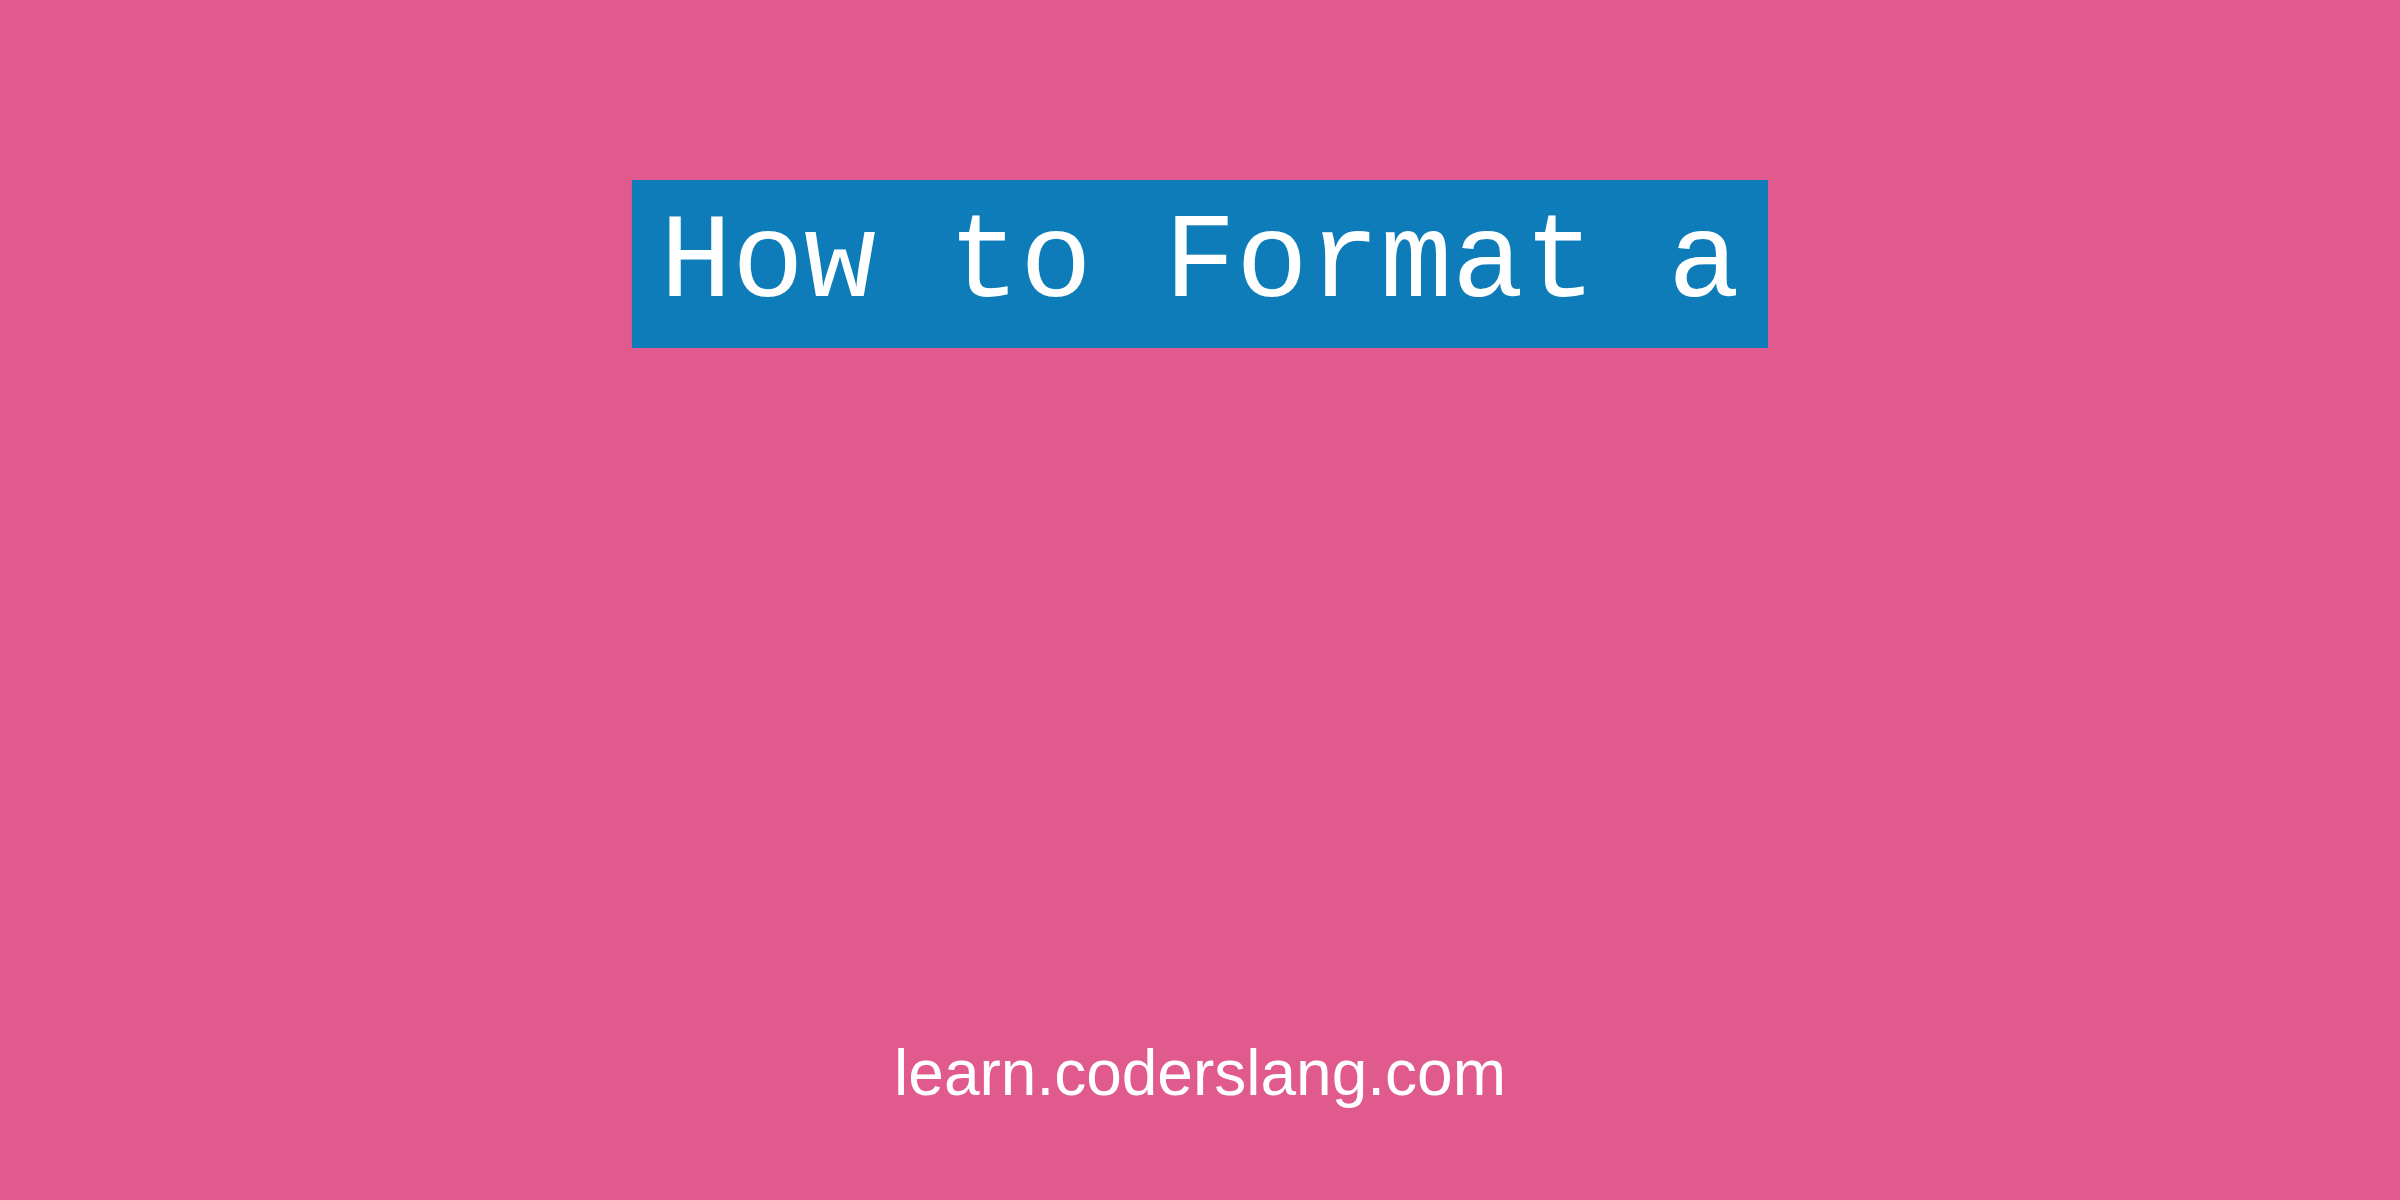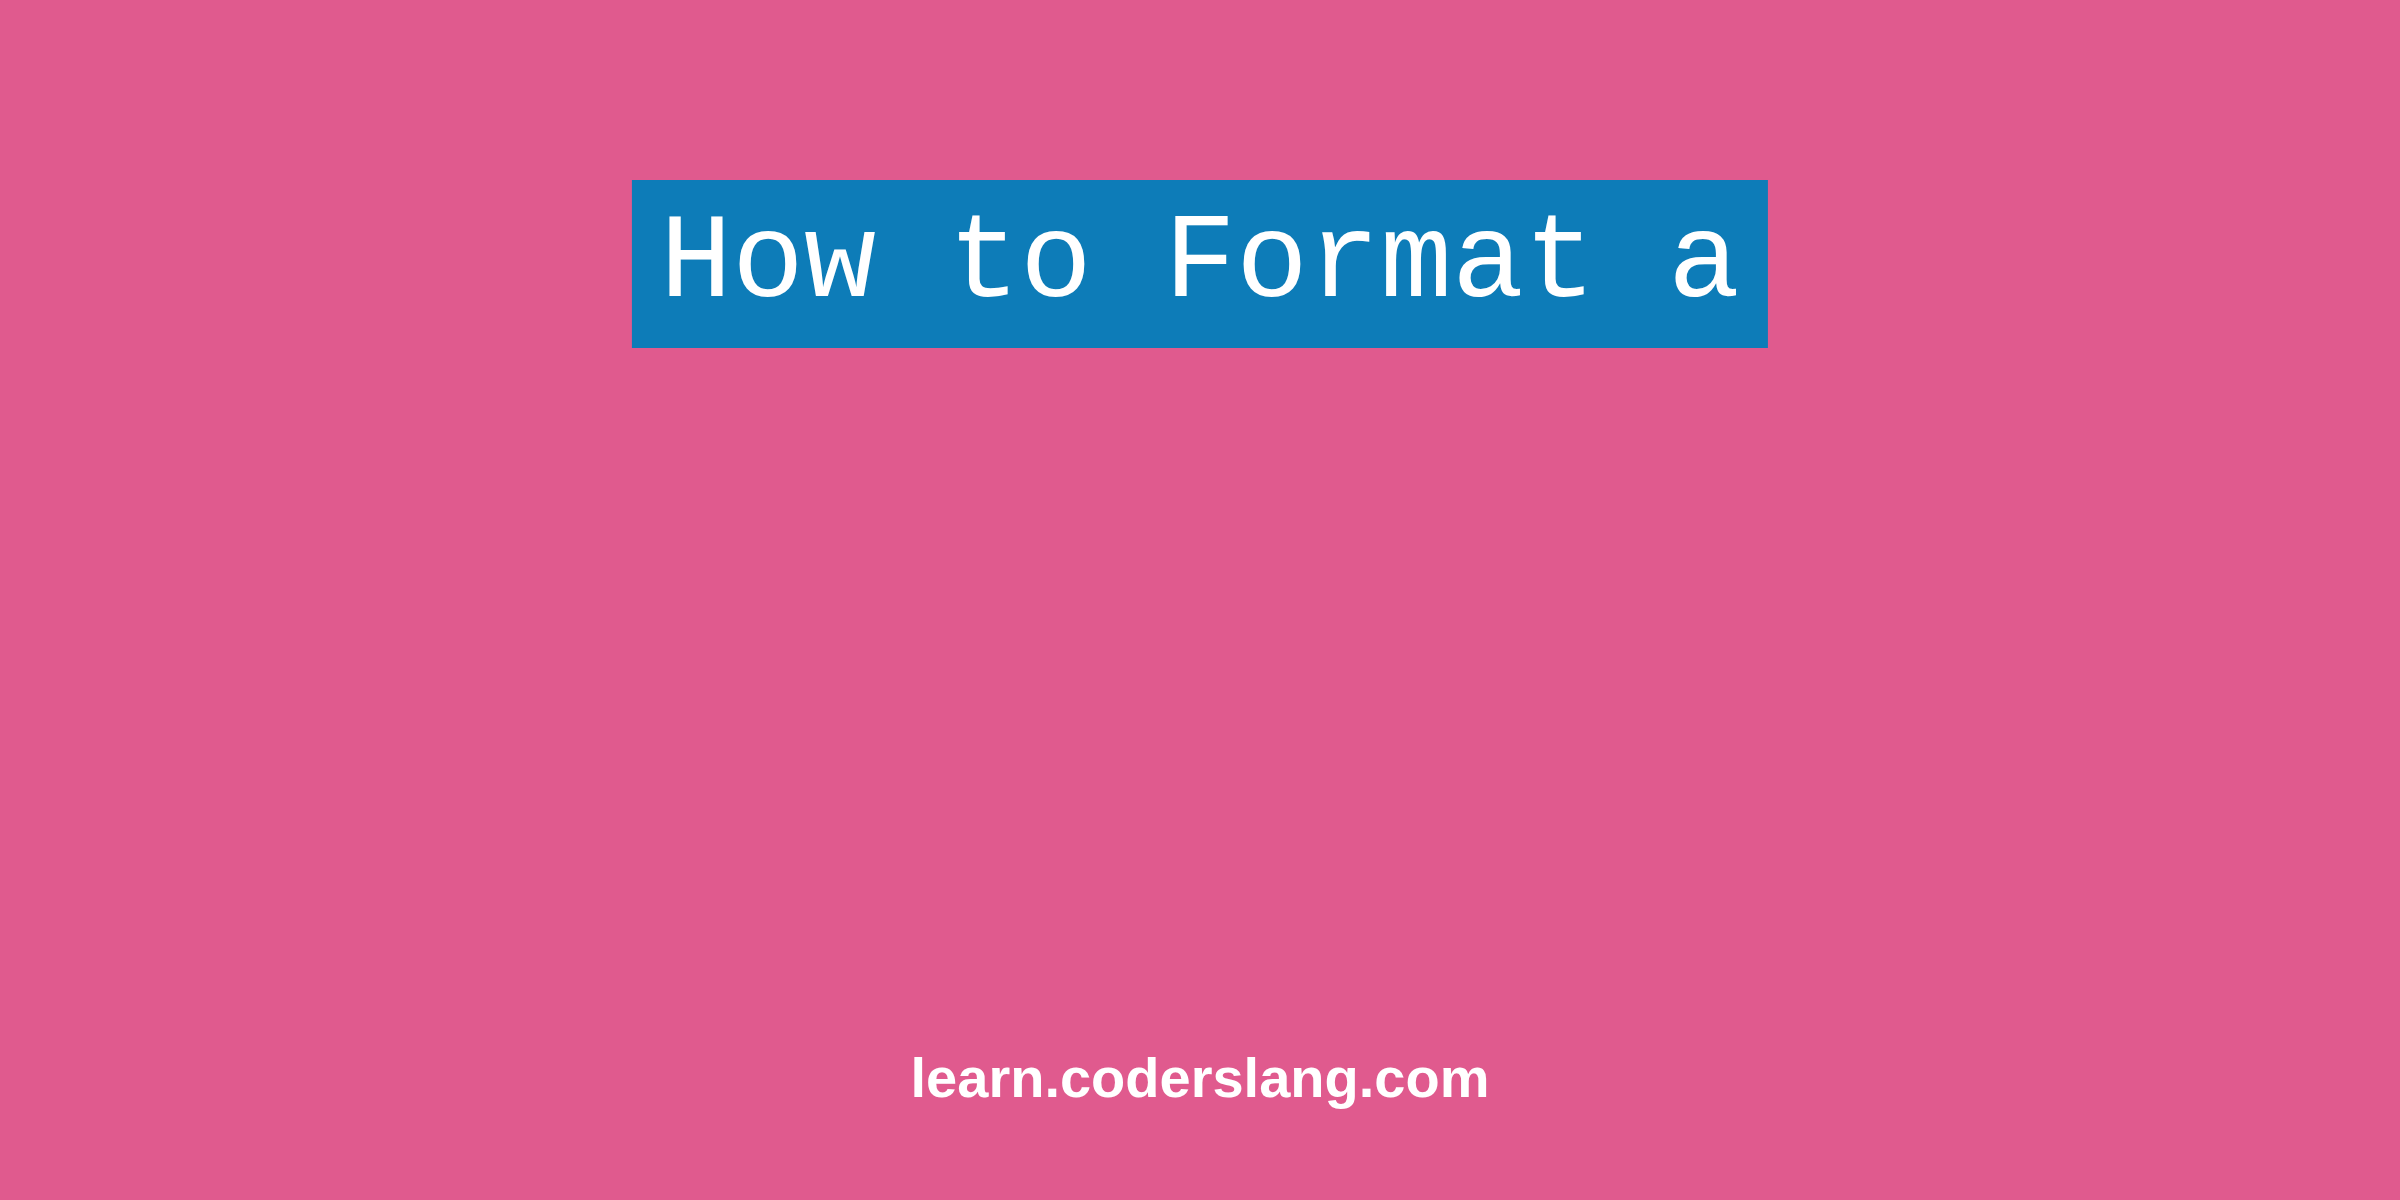--- a/index.html
+++ b/index.html
@@ -38,22 +38,22 @@
       line-height: 1.2;
     }
     
     .footer-url {
       position: absolute;
       bottom: 90px;
       left: 50%;
       transform: translateX(-50%);
       color: #ffffff;
       font-family: -apple-system, BlinkMacSystemFont, 'Segoe UI', Helvetica, Arial, sans-serif;
-      font-size: 56px;
-      font-weight: 700;
+      font-size: 64px;
+      font-weight: 400;
       text-align: center;
     }
   </style>
 </head>
 <body>
 
 <div class="title-container">
   <div class="title-line">How to Format a</div>
 </div>
 

